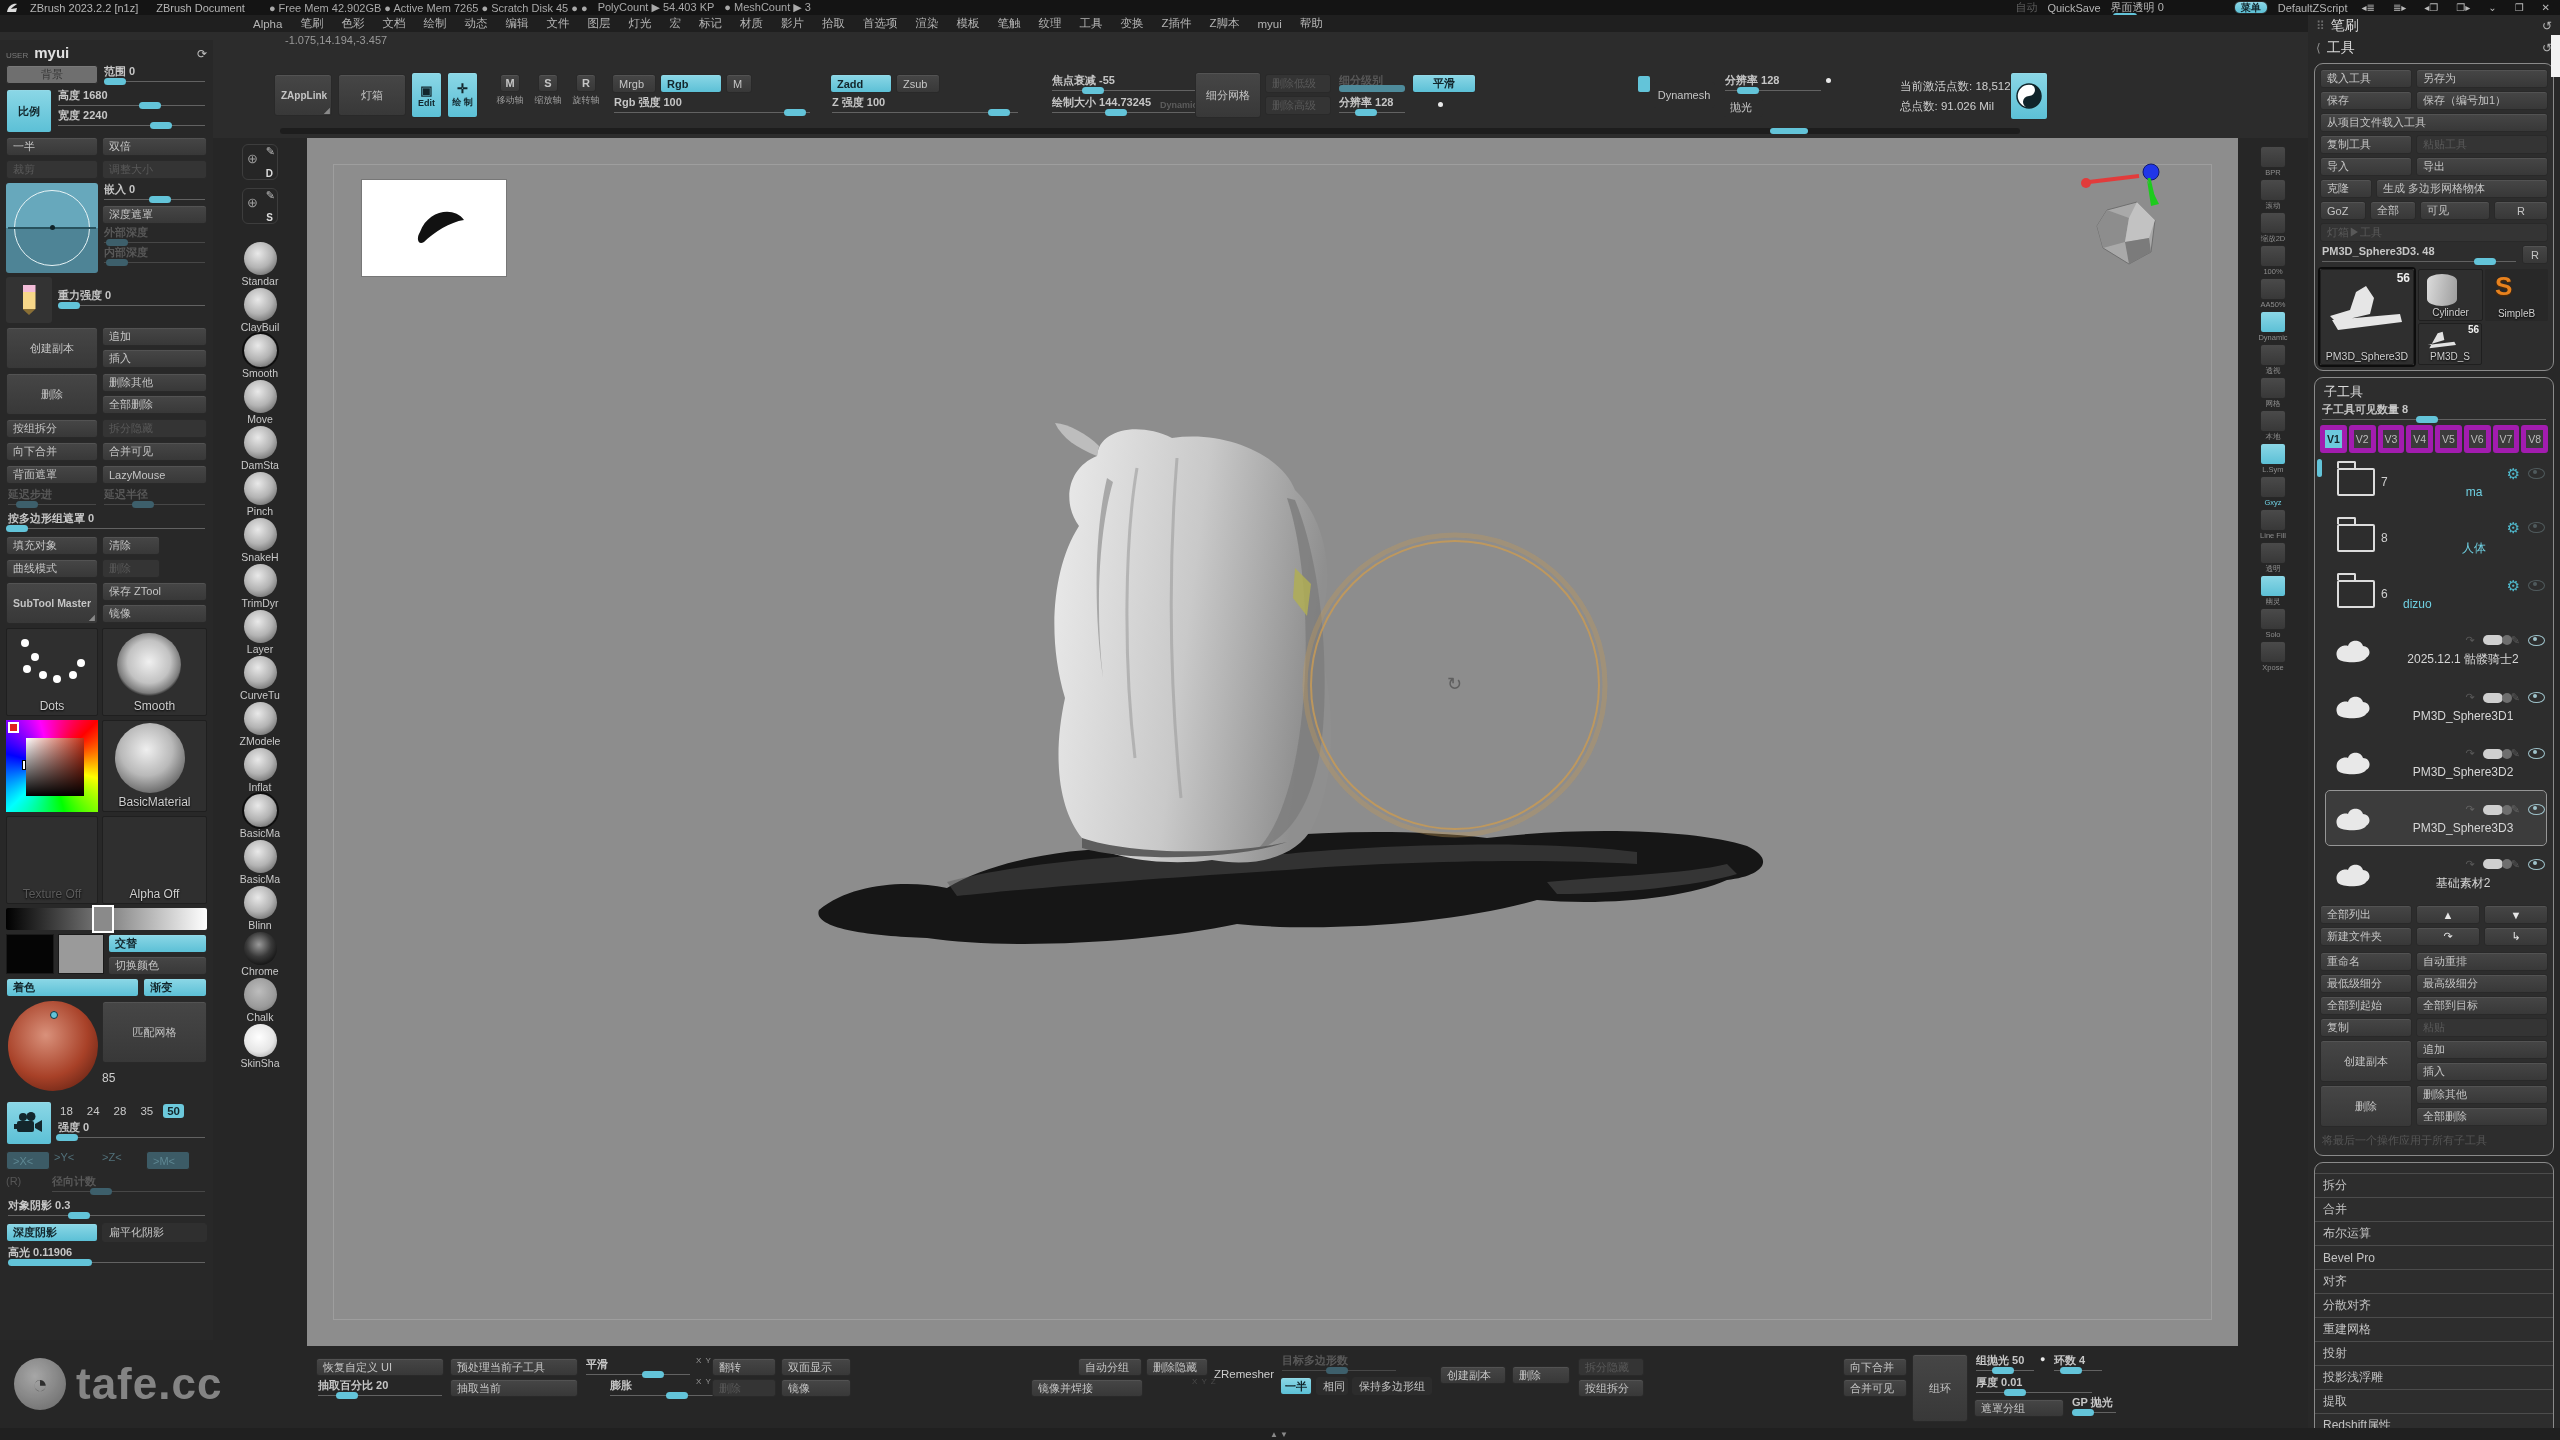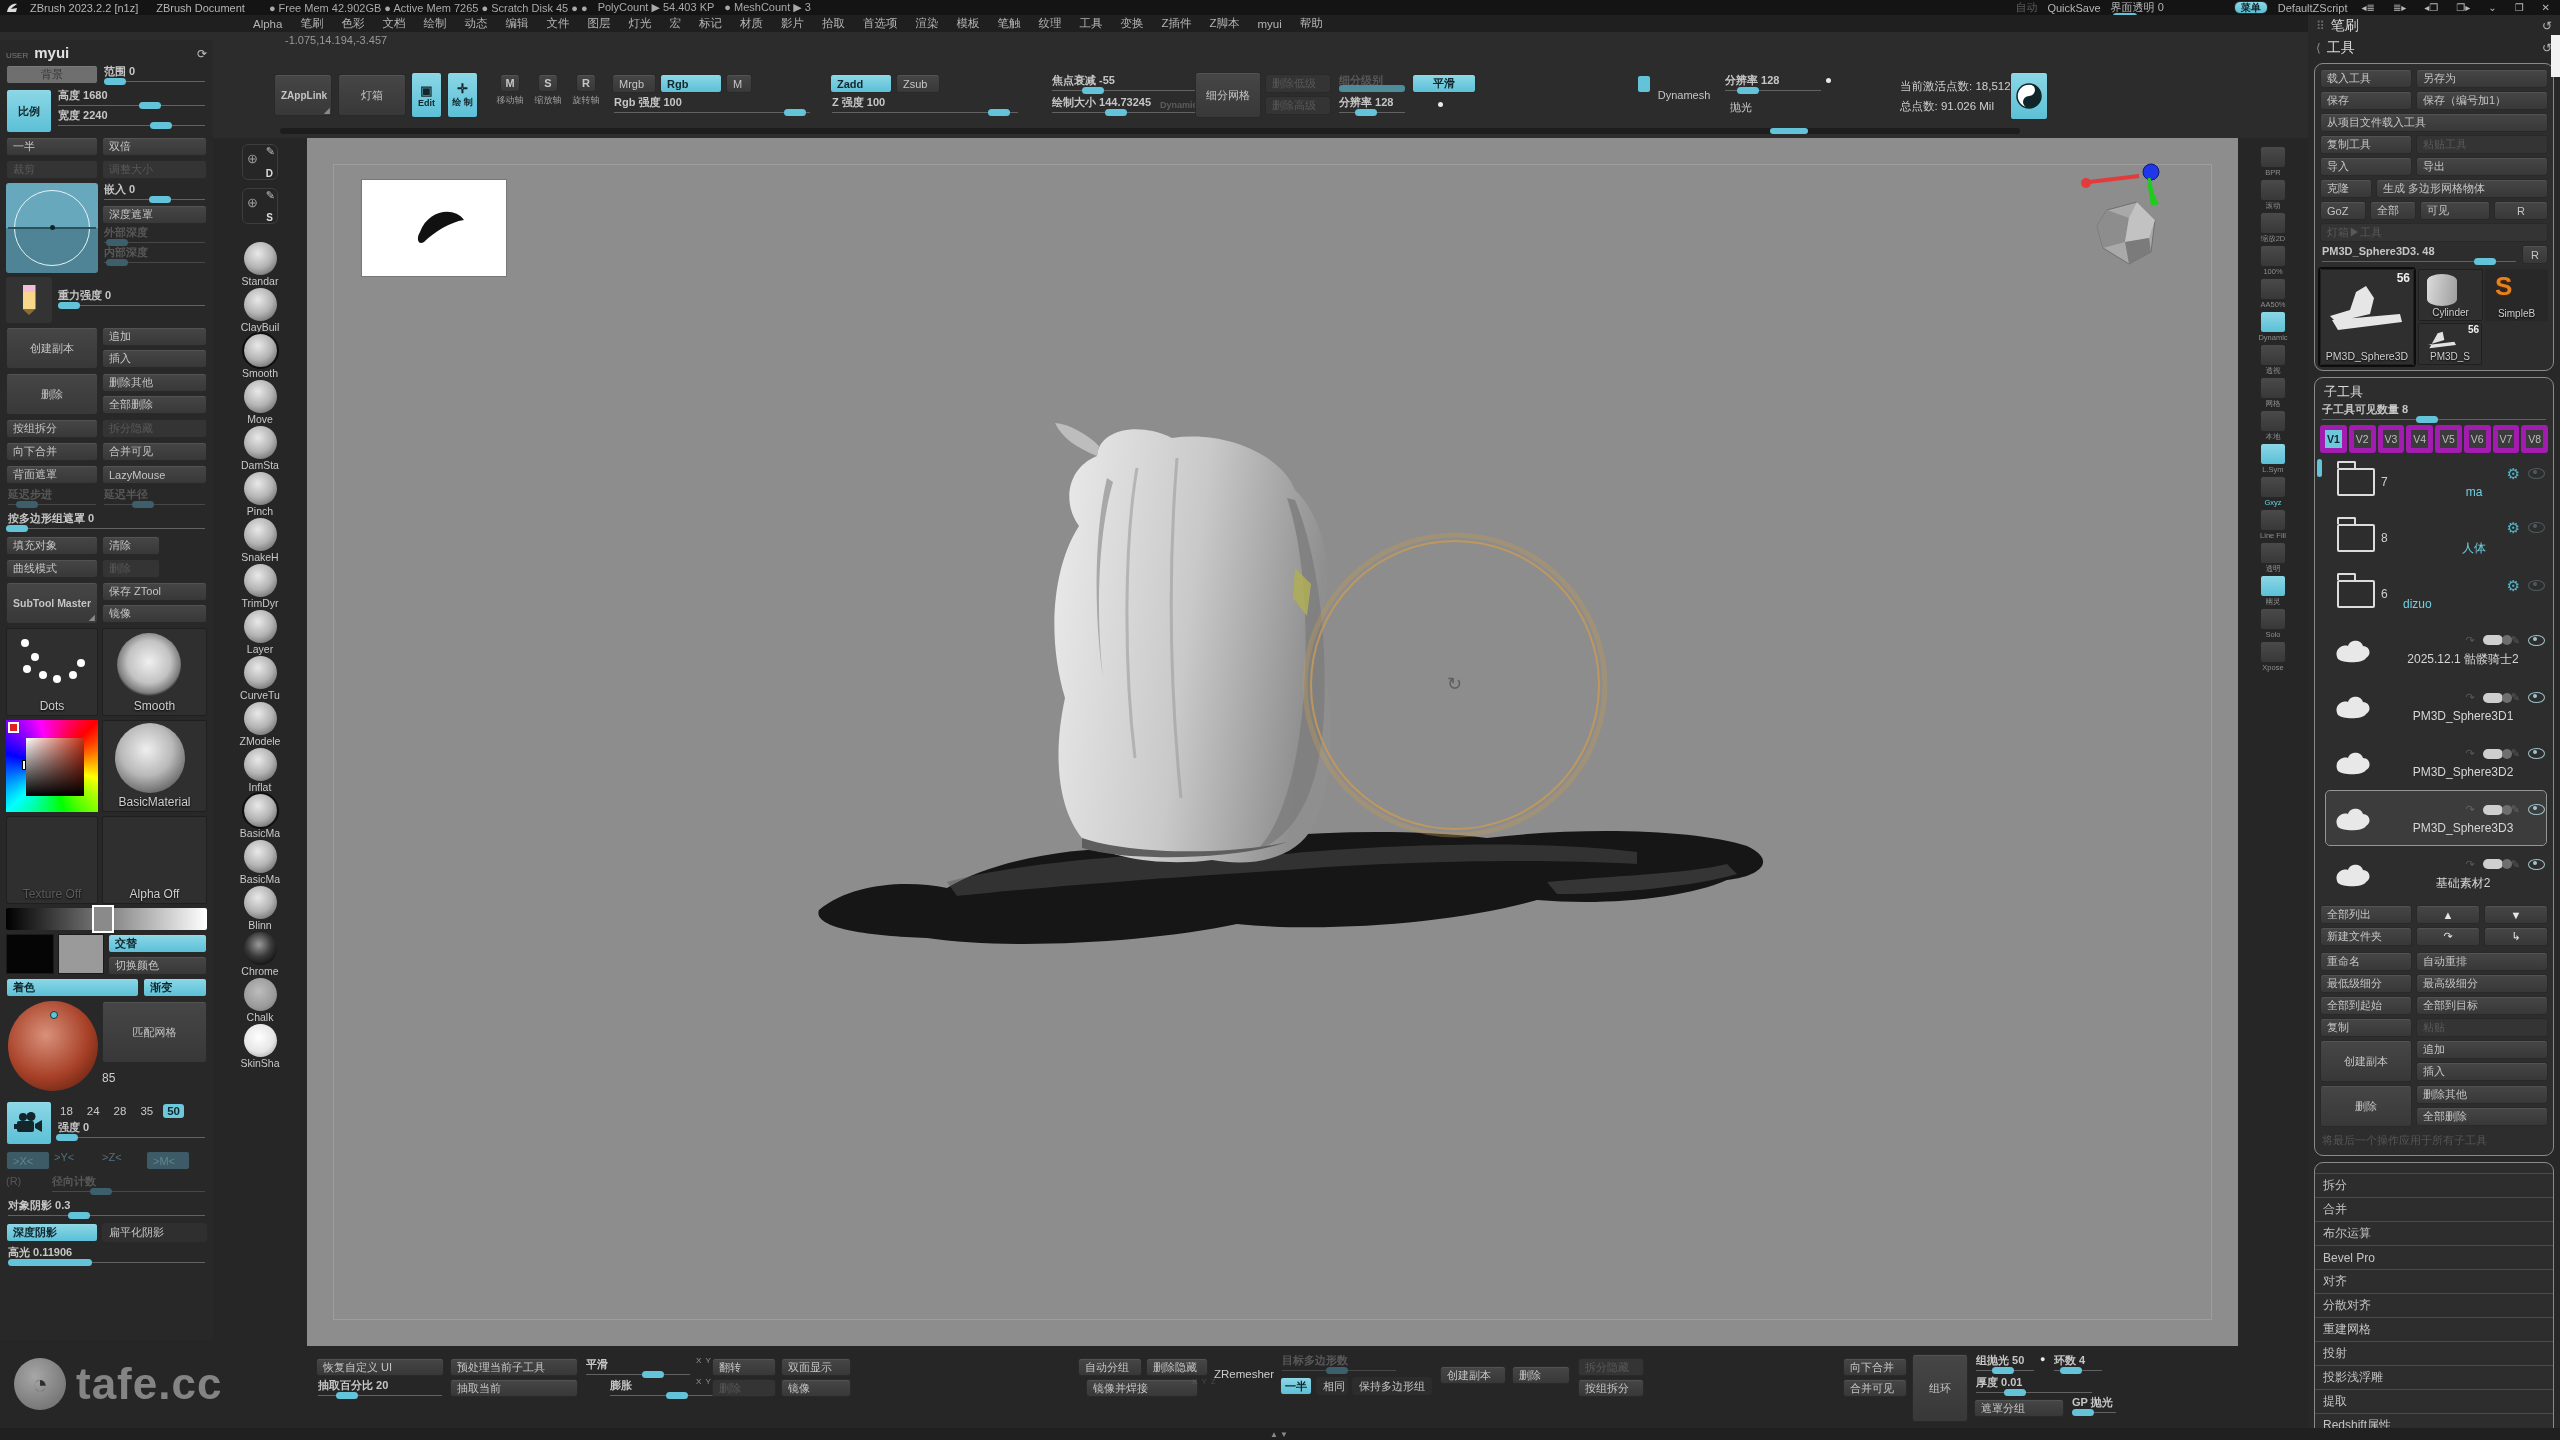--- a/index.html
+++ b/index.html
@@ -963,21 +963,21 @@
         <i class="tr"></i>
         <i class="th" style="left:58px;"></i>
       </div>
     <span class="xyz abs" style="left:696px;top:31px;">X Y Z</span>
     <div class="btn bb abs" style="left:712px;top:12px;width:64px;">翻转</div>
     <div class="btn bb dis abs" style="left:712px;top:33px;width:64px;">删除</div>
     <div class="btn bb abs" style="left:781px;top:12px;width:70px;">双面显示</div>
     <div class="btn bb abs" style="left:781px;top:33px;width:70px;">镜像</div>
     <div class="btn bb abs" style="left:1078px;top:12px;width:64px;">自动分组</div>
     <div class="btn bb abs" style="left:1146px;top:12px;width:62px;">删除隐藏</div>
-    <div class="btn bb abs" style="left:1086px;top:33px;width:112px;">镜像并焊接</div>
+    <div class="btn bb abs" style="left:1031px;top:33px;width:112px;">镜像并焊接</div>
     <span class="xyz abs dimi" style="left:1192px;top:31px;">X Y Z</span>
     <span class="abs" style="left:1214px;top:22px;font-size:11.5px;color:#cdcdcd;">ZRemesher</span>
     <div class="sl dim abs" style="left:1280px;top:8px;width:118px;">
         <b class="lb">目标多边形数</b>
         <i class="tr"></i>
         <i class="th" style="left:46px;"></i>
       </div>
     <div class="btn bb cyan abs ctr" style="left:1280px;top:31px;width:32px;">一半</div>
     <div class="btn bb abs" style="left:1316px;top:31px;width:32px;background:#2c2c2c;border-color:#2c2c2c;box-shadow:none;">相同</div>
     <div class="btn bb abs" style="left:1352px;top:31px;width:80px;background:#2c2c2c;border-color:#2c2c2c;box-shadow:none;">保持多边形组</div>

